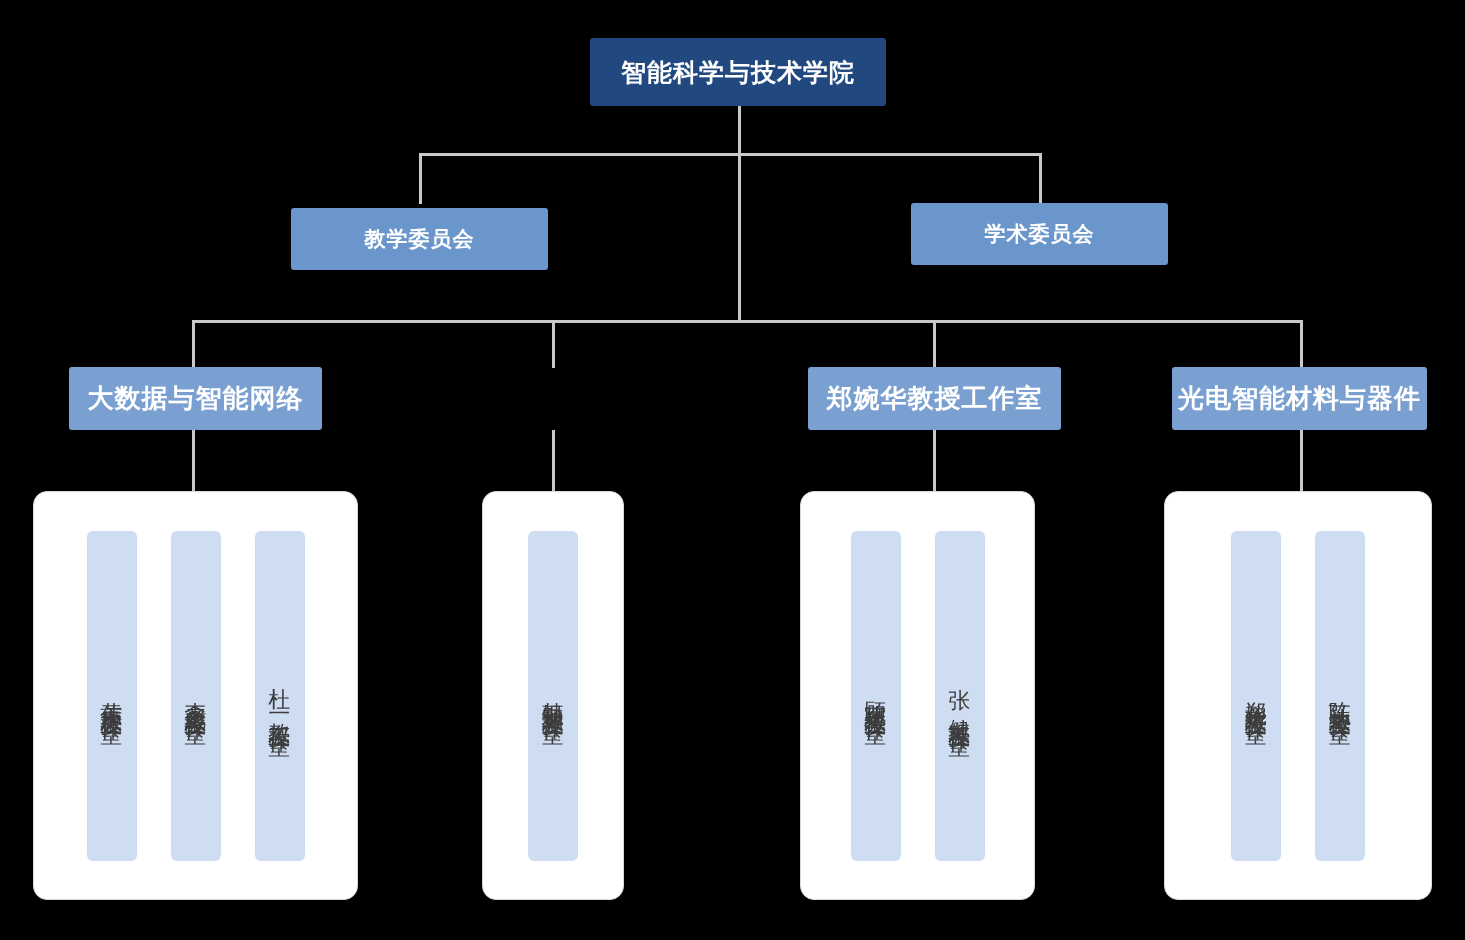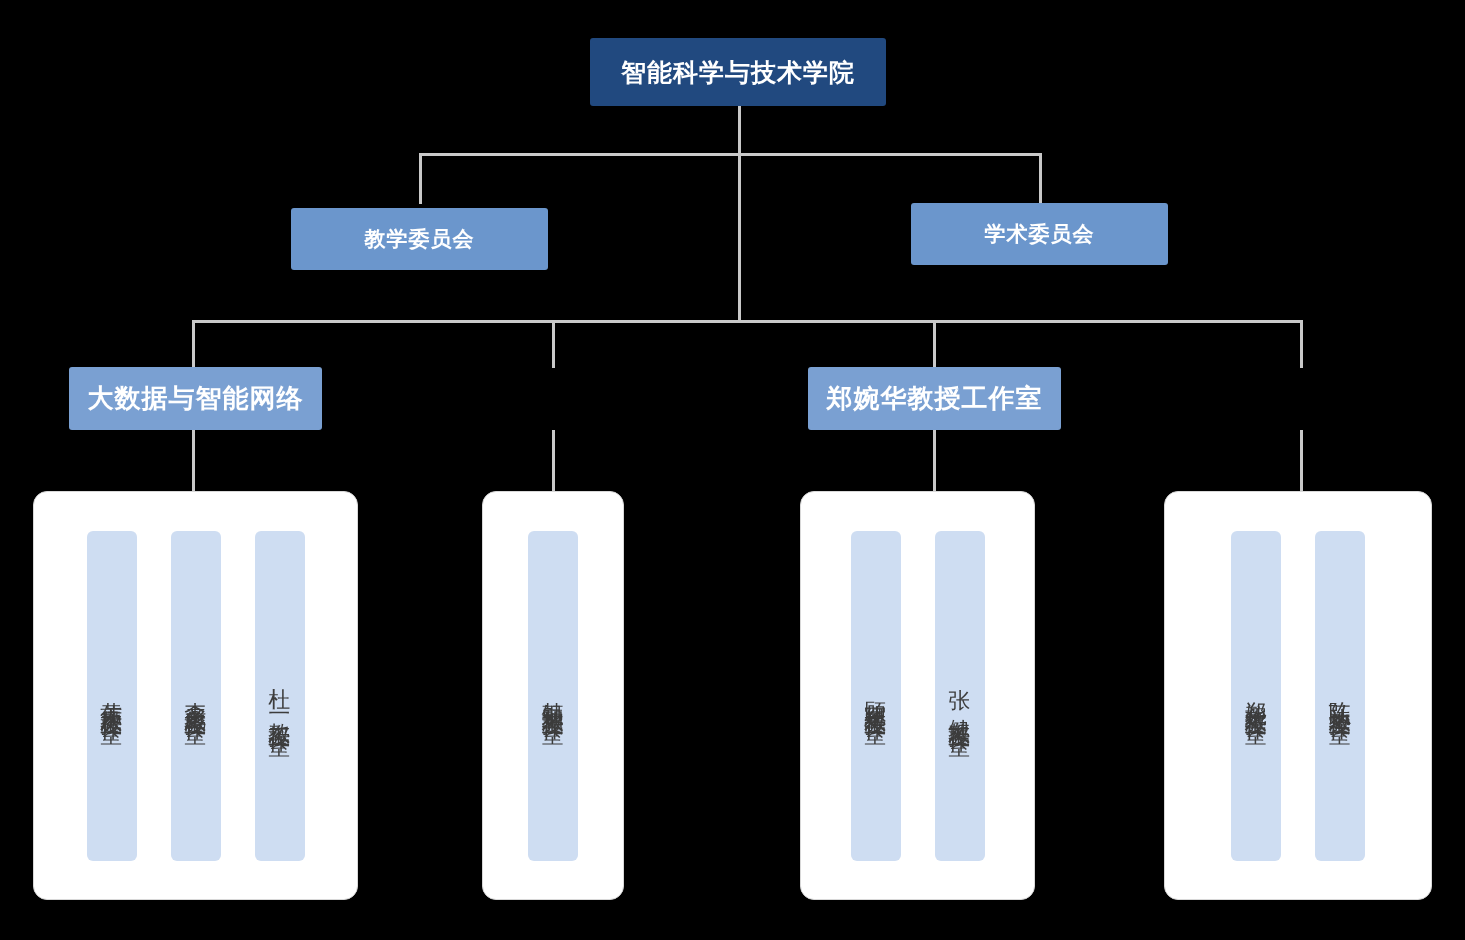--- a/index.html
+++ b/index.html
@@ -129,20 +129,23 @@
   <div class="node node-committee" style="left:911px; top:203px; width:257px; height:62px;">
     <span>学术委员会</span>
   </div>
 
   <div class="node node-dept" style="left:69px; top:367px; width:253px; height:63px;">
     <span>大数据与智能网络</span>
   </div>
   <div class="node node-dept" style="left:808px; top:367px; width:253px; height:63px;">
     <span>郑婉华教授工作室</span>
   </div>
+  <div class="node node-dept" style="left:1172px; top:367px; width:255px; height:63px;">
+    <span>光电智能材料与器件</span>
+  </div>
 
   <div class="lab-group" style="left:33px; top:491px; width:325px; height:409px;">
     <div class="lab-card">
       <span class="lab-text">黄伟庆教授工作室</span>
     </div>
     <div class="lab-card">
       <span class="lab-text">李彦彪教授工作室</span>
     </div>
     <div class="lab-card">
       <span class="lab-text">杜 一教授工作室</span>

